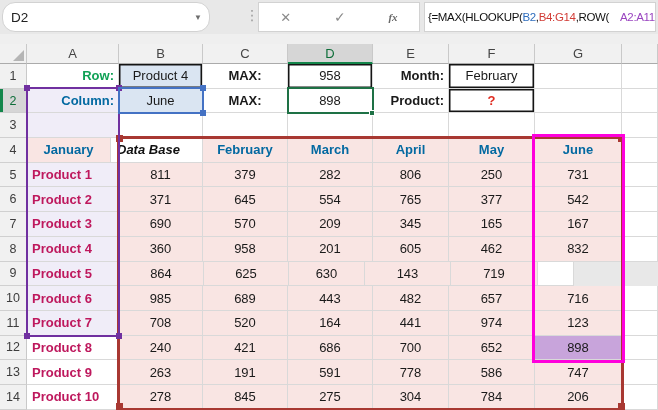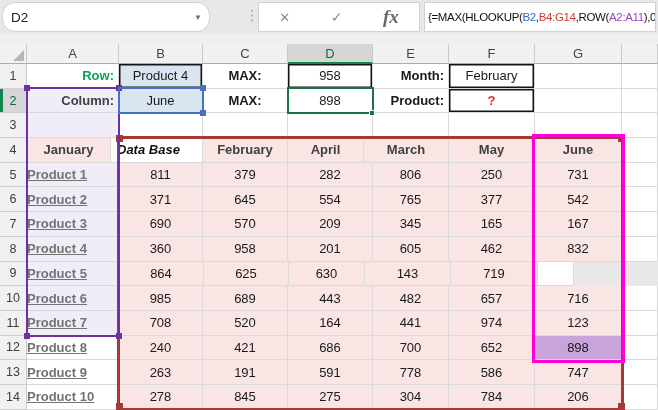--- a/index.html
+++ b/index.html
@@ -10,26 +10,26 @@
   
   .toolbar { position:absolute; top:0; left:0; width:658px; height:34px; background:#E8E8E8; }
   .tbox { position:absolute; top:2px; height:30px; background:#fff; border:1px solid #D2D2D2; display:flex; align-items:center; }
   .namebox { left:2px; width:208px;border-radius:13px; }
   .namebox .txt { padding-left:8px; font-size:13.5px; color:#222; }
   .namebox .dd { position:absolute; right:7px; top:10px; font-size:8px; color:#6d6d6d; }
   .dots { position:absolute; left:245px; top:7px; color:#9a9a9a; font-size:14px; }
   .btnbox { left:258px; width:162px; justify-content:space-around; }
   .icx { color:#8a8a8a; font-size:13px; }
   .icchk { color:#8a8a8a; font-size:14px; }
-  .icfx { color:#6a6a6a; font-size:19px; font-style:italic; font-family:"Liberation Serif", serif; font-weight:bold;text-align:right; }
+  .icfx { color:#6a6a6a; font-size:11px; font-style:italic; font-family:"Liberation Serif", serif; font-weight:bold;text-align:right; }
   .formulabox { left:424px; width:232px; overflow:hidden; }
   .formula { font-size:11.5px; letter-spacing:-0.35px; padding-left:3px; white-space:nowrap; color:#111; }
   .refblue { color:#2F6EBE; }
   .refred { color:#D13B35; }
-  .refpurple { color:#9A45C0; }
+  .refpurple { color:#9A45C0;margin-left:11px; }
 
   
   .band { position:absolute; top:34px; left:0; width:658px; height:10px; background:#EFEFEF; }
   .colheaders { position:absolute; top:44px; left:0; display:flex; height:20px; }
   .ch { background:#F1F1F1; border-right:1px solid #C9C9C9; border-bottom:1px solid #ABABAB;
         font-size:13px; color:#454545; display:flex; align-items:center; justify-content:center; position:relative; }
   .ch.sel { background:#D6D6D6; color:#0E6E39; border-bottom:2px solid #13864B; }
   .corner-tri { position:absolute; right:2px; bottom:2px; width:0; height:0;
         border-left:11px solid transparent; border-bottom:11px solid #B5B5B5; }
 
@@ -47,23 +47,23 @@
   .rowhdr.sel:before { content:''; position:absolute; left:0; top:0; bottom:0; width:3px; background:#13864B; }
 
   .lav { background:#F0EDF8; }
   .blue { background:#DAE5F2; }
   .pink { background:#F9E5E3; }
   .hl { background:#C8A4DB; }
   .blackbox { box-shadow: inset 0 0 0 1.5px #141414; }
   .bold { font-weight:bold; }
   .lab-right { justify-content:flex-end; padding-right:4px; font-weight:bold; }
   .green-t { color:#0FA155; }
-  .purple-t { color:#404040; }
+  .purple-t { color:#0369a1; }
   .red-t { color:#E02B20; font-weight:bold; }
-  .name { justify-content:flex-start; font-weight:bold; color:#737373;text-decoration:underline; }
+  .name { justify-content:flex-start; padding-left:5px; font-weight:bold; color:#be185d; }
   .dbase { justify-content:flex-start; padding-left:6px; font-weight:bold; font-style:italic; color:#111; }
 
   
   .ov { position:absolute; pointer-events:none; }
   .red-range     { left:117px; top:136px; width:507px; height:275px; border:3px solid #A83832; }
   .magenta-range { left:532px; top:134px; width:93px;  height:229px; border:3px solid #FF00DC; }
   .purple-range  { left:26px;  top:87px;  width:94px;  height:250px; border:2px solid #7030A0; }
   .blue-range    { left:118px; top:87px;  width:86px;  height:27px;  border:2px solid #4472C4; }
   .green-cell    { left:287px; top:87px;  width:87px;  height:27px;  border:2px solid #1E7145; }
   .hdl { position:absolute; width:6px; height:6px; }
@@ -144,22 +144,22 @@
       <div class="cell wF"></div>
       <div class="cell wG"></div>
       <div class="cell wS"></div>
     </div>
 
     <div class="srow">
       <div class="cell rowhdr">4</div>
       <div class="cell wB pink bold purple-t">January</div>
       <div class="cell wA dbase">Data Base</div>
       <div class="cell wC pink bold purple-t">February</div>
+      <div class="cell wD pink bold purple-t">March</div>
       <div class="cell wE pink bold purple-t">April</div>
-      <div class="cell wD pink bold purple-t">March</div>
       <div class="cell wF pink bold purple-t">May</div>
       <div class="cell wG pink bold purple-t">June</div>
       <div class="cell wS"></div>
     </div>
 
     <div>
         <div class="srow">
           <div class="cell rowhdr">5</div>
           <div class="cell wA name lav">Product 1</div>
           <div class="cell wB pink">811</div>

